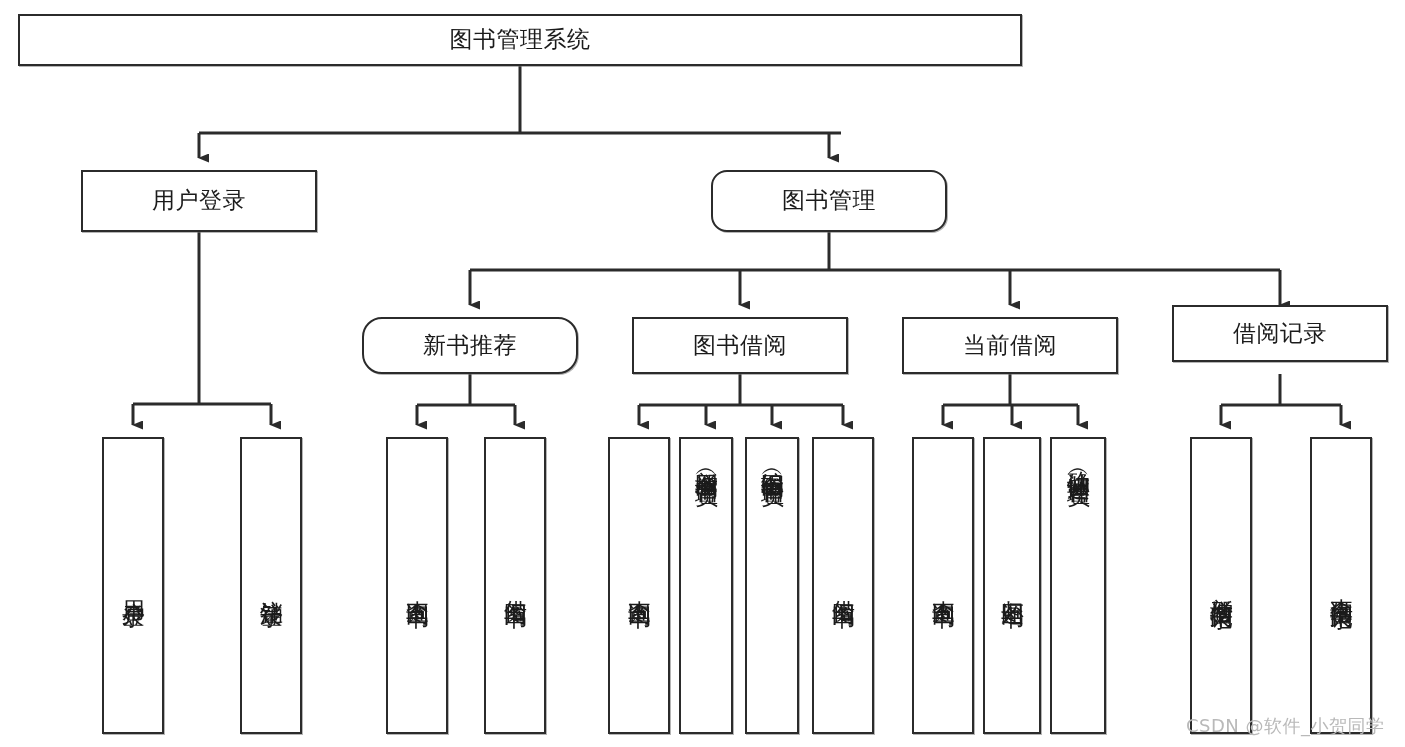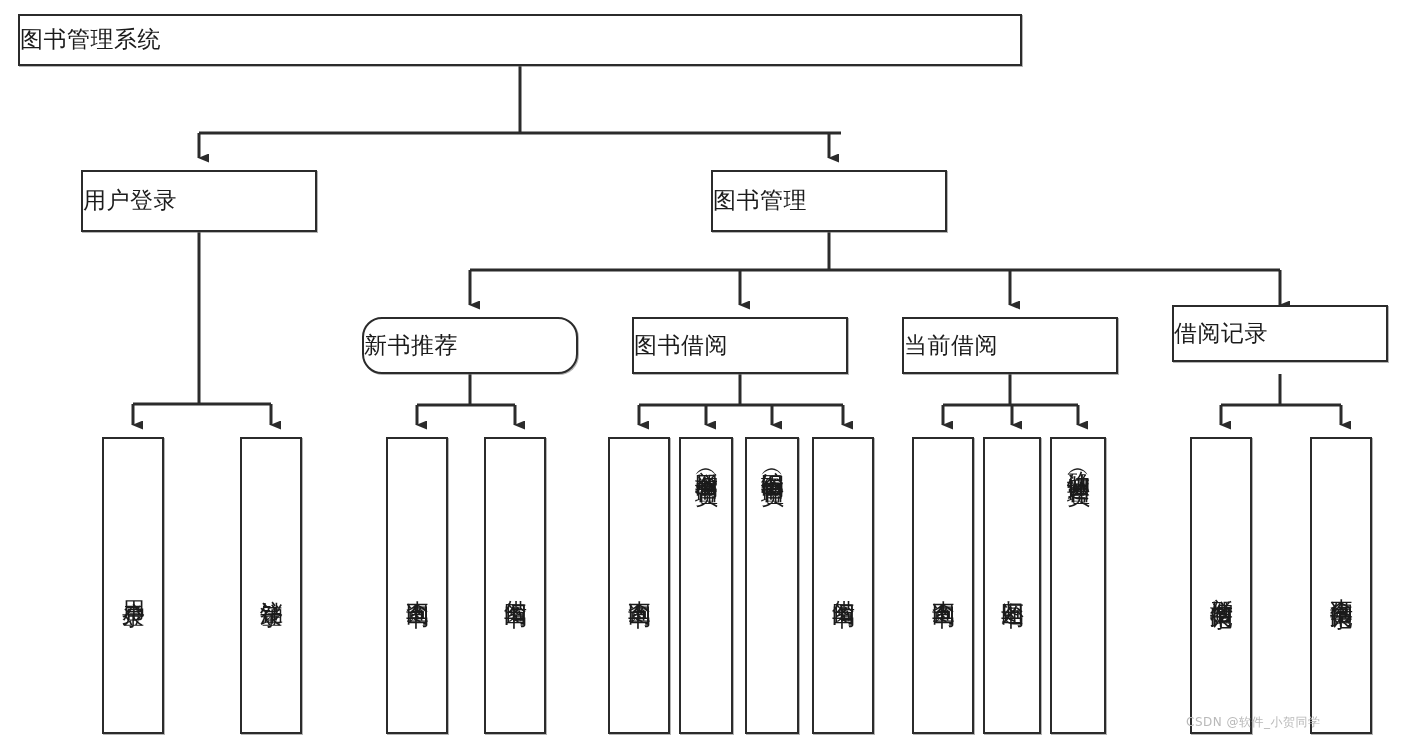--- a/index.html
+++ b/index.html
@@ -21,20 +21,21 @@
     width:1405px;height:747px;
     pointer-events:none;
   }
   .node{
     position:absolute;
     box-sizing:border-box;
     background:#ffffff;
     border:2.5px solid #2b2b2b;
     display:flex;
     align-items:center;
+    justify-content:center;
     box-shadow:1px 1px 0 rgba(120,120,120,.55);
   }
   .node .label{
     font-size:23px;
     line-height:1.18;
     letter-spacing:.5px;
     color:#1b1b1b;
     text-align:center;
     white-space:nowrap;
   }
@@ -52,21 +53,21 @@
     white-space:normal;
   }
   .node.vert.mid{
     align-items:center;
     padding-top:0;
   }
   .watermark{
     position:absolute;
     left:1186px;
     top:714px;
-    font-size:12px;
+    font-size:18px;
     color:#b9b9b9;
     white-space:nowrap;
     letter-spacing:.5px;
   }
 </style>
 </head>
 <body>
 
 <div id="stage">
 
@@ -120,21 +121,21 @@
     </g>
   </svg>
 
   <div class="node" style="left:18px;top:14px;width:1004px;height:52px;">
     <span class="label">图书管理系统</span>
   </div>
 
   <div class="node" style="left:81px;top:170px;width:236px;height:62px;">
     <span class="label">用户登录</span>
   </div>
-  <div class="node" style="left:711px;top:170px;width:236px;height:62px;">
+  <div class="node" style="left:711px;top:170px;width:236px;height:62px;border-radius:16px;">
     <span class="label">图书管理</span>
   </div>
 
   <div class="node" style="left:362px;top:317px;width:216px;height:57px;border-radius:20px;">
     <span class="label">新书推荐</span>
   </div>
   <div class="node" style="left:902px;top:317px;width:216px;height:57px;">
     <span class="label">当前借阅</span>
   </div>
   <div class="node" style="left:632px;top:317px;width:216px;height:57px;">

